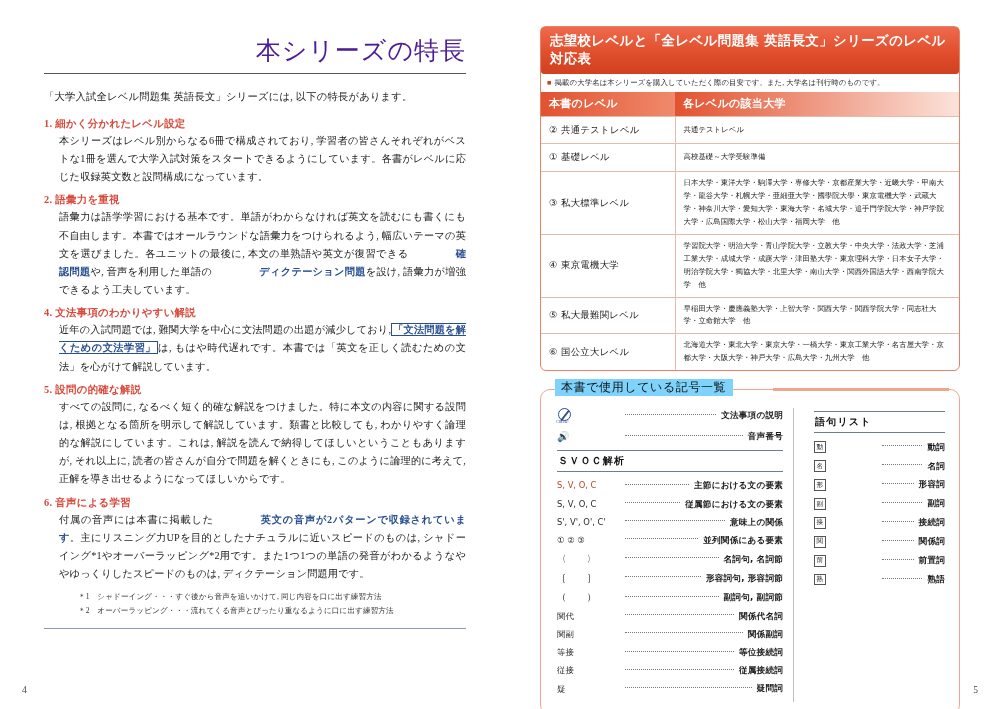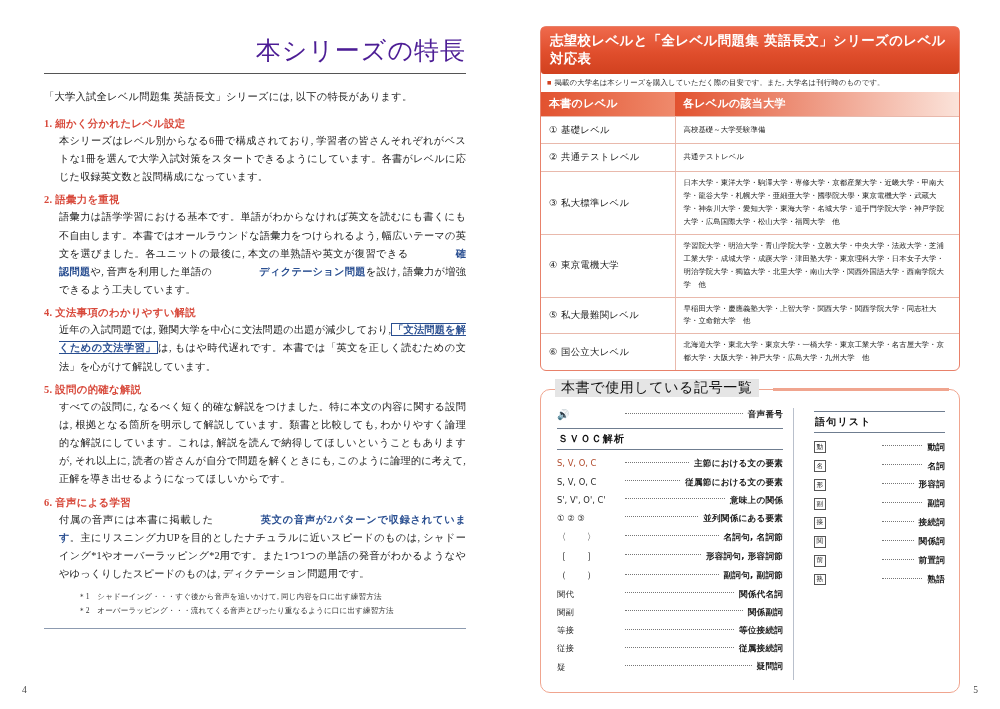--- a/index.html
+++ b/index.html
@@ -135,23 +135,23 @@
   .symbol-card {
     margin-top: 18px;
     border: 1.8px solid #f0a58f;
     border-radius: 10px;
     position: relative;
     padding: 18px 14px 12px 16px;
   }
   .symbol-card-title {
     position: absolute;
     top: -11px; left: 14px;
-    background: #e5e5e5;
+    background: #7dd3fc;
     padding: 0 7px 0 6px;
-    font-size: 14px;
+    font-size: 12px;
     letter-spacing: .6px;
     color: #111;
     font-family: "DejaVu Sans", "Liberation Sans", sans-serif;
   }
   .symbol-title-dash {
     position: absolute;
     top: -2px; left: 232px; right: 10px;
     height: 2.4px; background: #f0a58f;
   }
   .symbol-cols { display: flex; }
@@ -315,26 +315,26 @@
       </div>
       <table class="level-table">
         <thead>
           <tr>
             <th class="col-level">本書のレベル</th>
             <th class="col-univ">各レベルの該当大学</th>
           </tr>
         </thead>
         <tbody>
           <tr>
+            <td class="c-level">② 共通テストレベル</td>
+            <td class="c-univ">共通テストレベル</td>
+          </tr>
+          <tr>
             <td class="c-level">① 基礎レベル</td>
             <td class="c-univ">高校基礎～大学受験準備</td>
-          </tr>
-          <tr>
-            <td class="c-level">② 共通テストレベル</td>
-            <td class="c-univ">共通テストレベル</td>
           </tr>
           <tr>
             <td class="c-level">③ 私大標準レベル</td>
             <td class="c-univ">日本大学・東洋大学・駒澤大学・専修大学・京都産業大学・近畿大学・甲南大学・龍谷大学・札幌大学・亜細亜大学・國學院大學・東京電機大学・武蔵大学・神奈川大学・愛知大学・東海大学・名城大学・追手門学院大学・神戸学院大学・広島国際大学・松山大学・福岡大学　他</td>
           </tr>
           <tr>
             <td class="c-level">④ 東京電機大学</td>
             <td class="c-univ">学習院大学・明治大学・青山学院大学・立教大学・中央大学・法政大学・芝浦工業大学・成城大学・成蹊大学・津田塾大学・東京理科大学・日本女子大学・明治学院大学・獨協大学・北里大学・南山大学・関西外国語大学・西南学院大学　他</td>
           </tr>
           <tr>
@@ -350,20 +350,31 @@
     </div>
 
     <div class="symbol-card">
       <div class="symbol-card-title">本書で使用している記号一覧</div>
       <div class="symbol-title-dash"></div>
 
       <div class="symbol-cols">
 
         <div class="symbol-col-l">
 
+          <div class="sym-row">
+            <span class="sym-key dark">
+              <span class="check-icon">
+                <span class="ring"></span>
+                <span class="slash"></span>
+                <span class="cap">Check!</span>
+              </span>
+            </span>
+            <span class="sym-dots"></span>
+            <span class="sym-val">文法事項の説明</span>
+          </div>
 
           <div class="sym-row">
             <span class="sym-key dark">
               <span class="speaker-icon">🔊</span>
             </span>
             <span class="sym-dots"></span>
             <span class="sym-val">音声番号</span>
           </div>
 
           <div class="sym-sub-head">ＳＶＯＣ解析</div>

